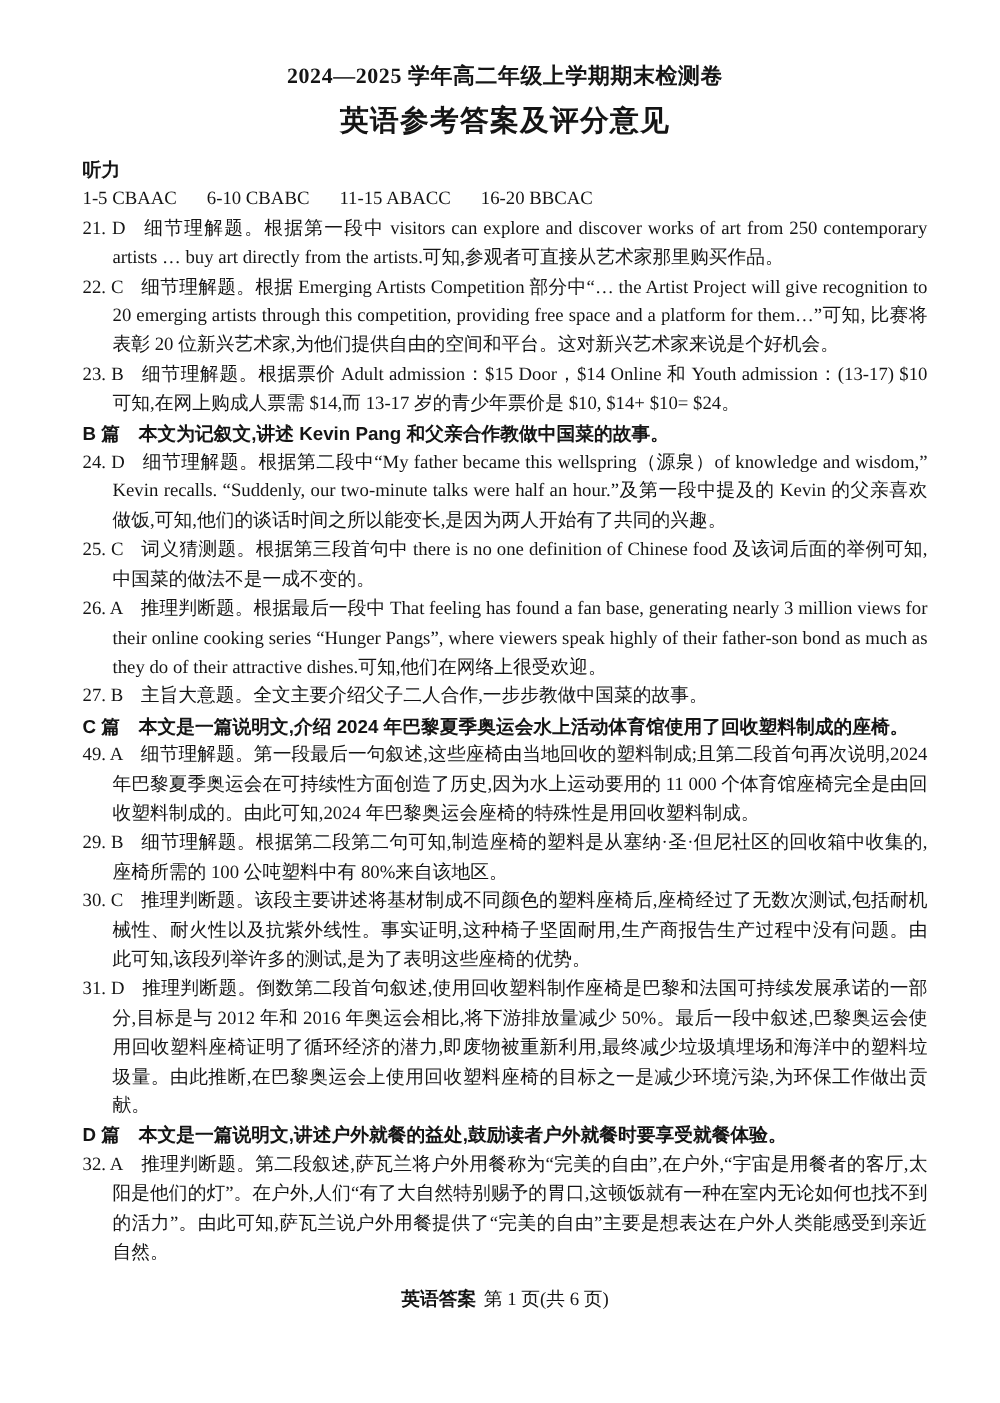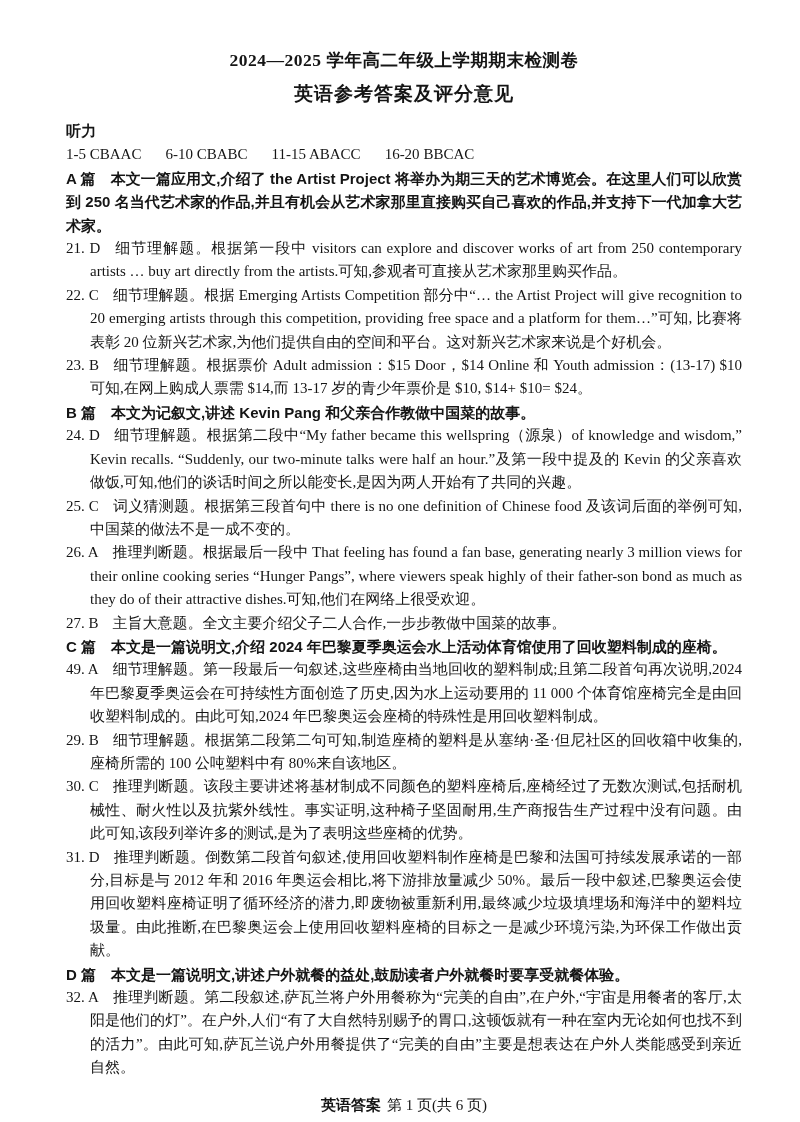--- a/index.html
+++ b/index.html
@@ -24,33 +24,33 @@
     text-align: center;
     font-family: "Liberation Serif", "DejaVu Serif", serif;
     font-size: 17.5px;
     font-weight: 600;
     letter-spacing: 0.5px;
     margin: 0 0 9px 0;
   }
   .title2 {
     text-align: center;
     font-family: "Liberation Sans", "DejaVu Sans", sans-serif;
-    font-size: 19px;
+    font-size: 23px;
     font-weight: 800;
     letter-spacing: 1px;
     margin: 0 0 13px 0;
   }
   .bodytext p {
     margin: 0;
     font-size: 15px;
     line-height: 23.4px;
     text-align: justify;
   }
   .heading {
-    font-family: Liberation Serif, serif;
+    font-family: Liberation Sans, sans-serif;
     font-weight: 800;
     letter-spacing: 0.3px;
   }
   .answers .agroup { margin-right: 24px; white-space: nowrap; }
   .answers .agroup:last-child { margin-right: 0; }
   .passage {
     font-family: "Liberation Sans", "DejaVu Sans", sans-serif;
     font-weight: 800;
   }
   .passage .plabel { padding-right: 15px; }
@@ -78,21 +78,20 @@
   <p class="title1">2024—2025 学年高二年级上学期期末检测卷</p>
   <p class="title2">英语参考答案及评分意见</p>
 
   <div class="bodytext">
 
     <p class="heading">听力</p>
 
     <p class="answers"><span class="agroup"><span>1-5</span> <span>CBAAC</span></span><span class="agroup"><span>6-10</span> <span>CBABC</span></span><span class="agroup"><span>11-15</span> <span>ABACC</span></span><span class="agroup"><span>16-20</span> <span>BBCAC</span></span></p>
 
 
-    <p class="passage"><span class="plabel">A 篇</span><span>本文一篇应用文,介绍了 the Artist Project 将举办为期三天的艺术博览会。在这里人们可以欣赏到 250 名当代艺术家的作品,并且有机会从艺术家那里直接购买自己喜欢的作品,并支持下一代加拿大艺术家。</span></p>
 
     <p class="item"><span class="num">21. D</span><span>细节理解题。根据第一段中 visitors can explore and discover works of art from 250 contemporary artists … buy art directly from the artists.可知,参观者可直接从艺术家那里购买作品。</span></p>
     <p class="item"><span class="num">22. C</span><span>细节理解题。根据 Emerging Artists Competition 部分中“… the Artist Project will give recognition to 20 emerging artists through this competition, providing free space and a platform for them…”可知, 比赛将表彰 20 位新兴艺术家,为他们提供自由的空间和平台。这对新兴艺术家来说是个好机会。</span></p>
     <p class="item"><span class="num">23. B</span><span>细节理解题。根据票价 Adult admission：$15 Door，$14 Online 和 Youth admission：(13-17) $10 可知,在网上购成人票需 $14,而 13-17 岁的青少年票价是 $10, $14+ $10= $24。</span></p>
 
     <p class="passage"><span class="plabel">B 篇</span><span>本文为记叙文,讲述 Kevin Pang 和父亲合作教做中国菜的故事。</span></p>
 
     <p class="item"><span class="num">24. D</span><span>细节理解题。根据第二段中“My father became this wellspring（源泉）of knowledge and wisdom,” Kevin recalls. “Suddenly, our two-minute talks were half an hour.”及第一段中提及的 Kevin 的父亲喜欢做饭,可知,他们的谈话时间之所以能变长,是因为两人开始有了共同的兴趣。</span></p>
     <p class="item"><span class="num">25. C</span><span>词义猜测题。根据第三段首句中 there is no one definition of Chinese food 及该词后面的举例可知,中国菜的做法不是一成不变的。</span></p>
     <p class="item"><span class="num">26. A</span><span>推理判断题。根据最后一段中 That feeling has found a fan base, generating nearly 3 million views for their online cooking series “Hunger Pangs”, where viewers speak highly of their father-son bond as much as they do of their attractive dishes.可知,他们在网络上很受欢迎。</span></p>

